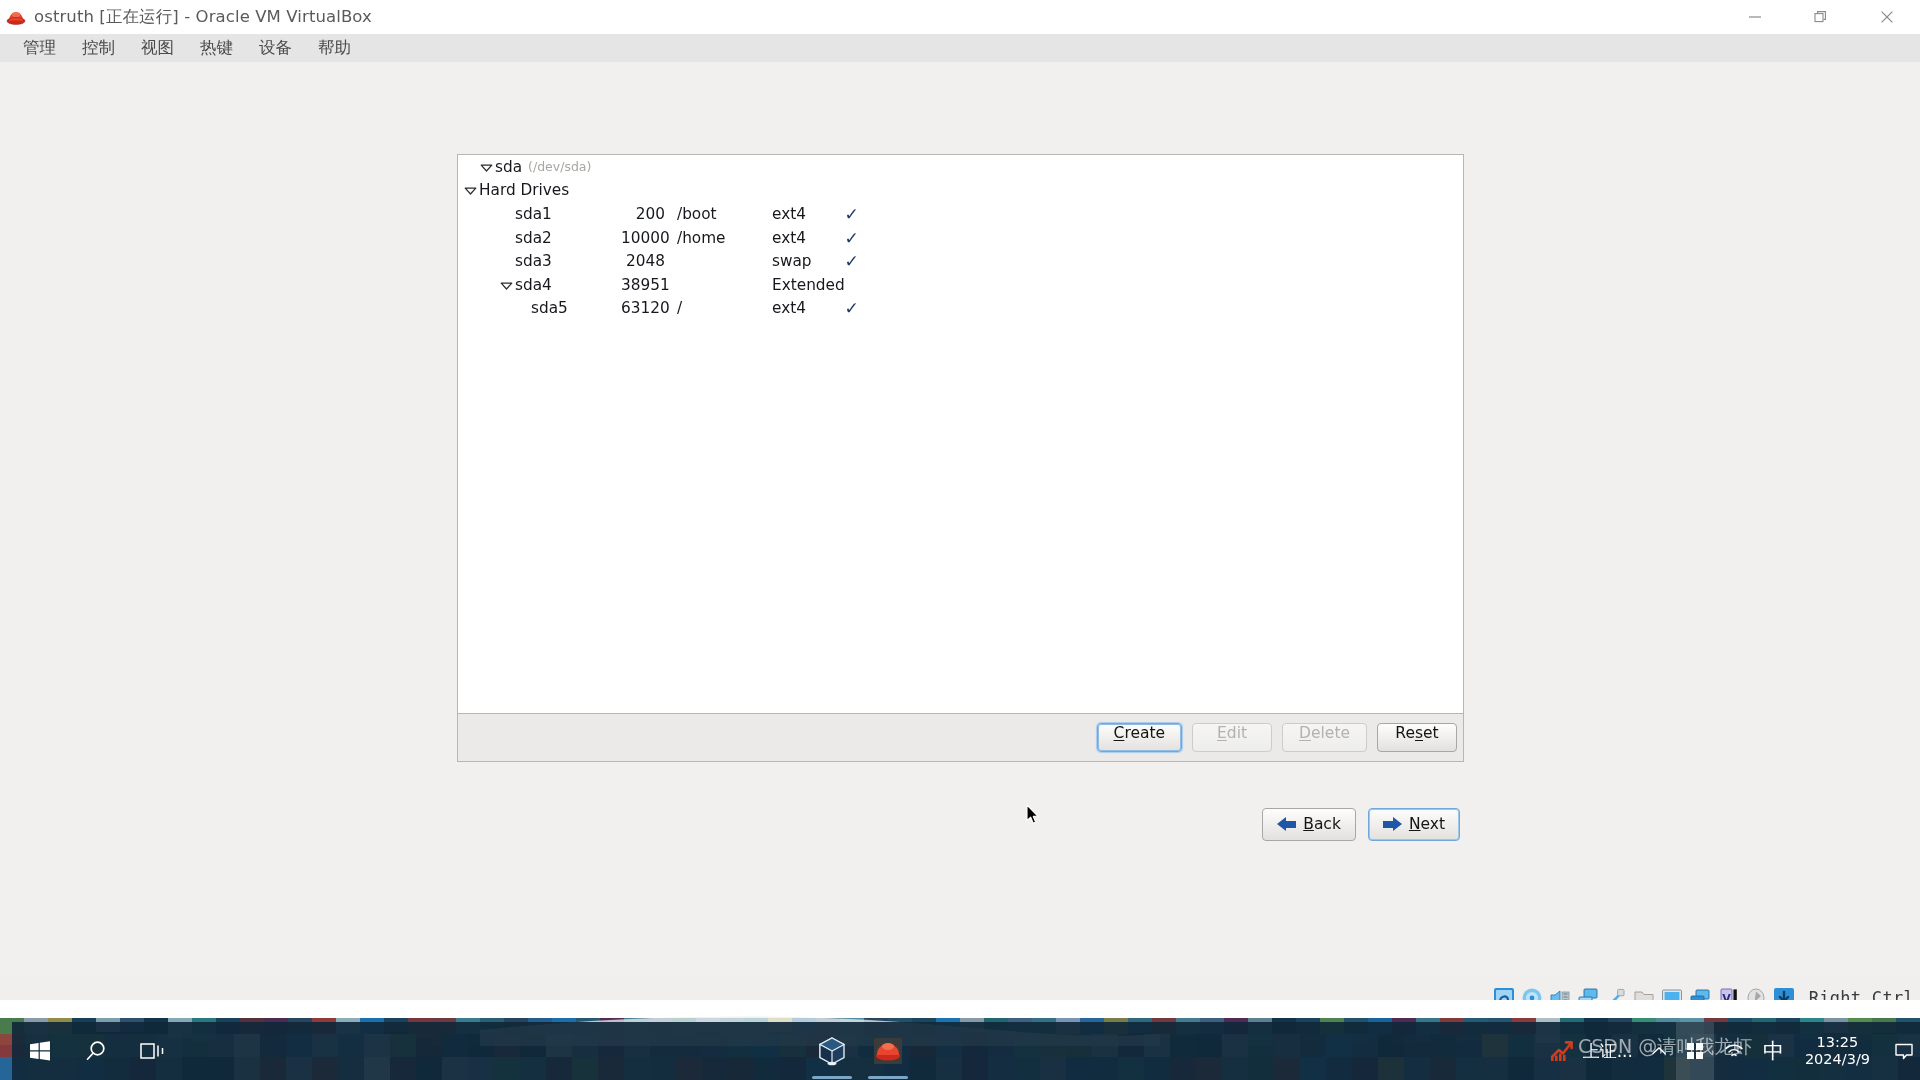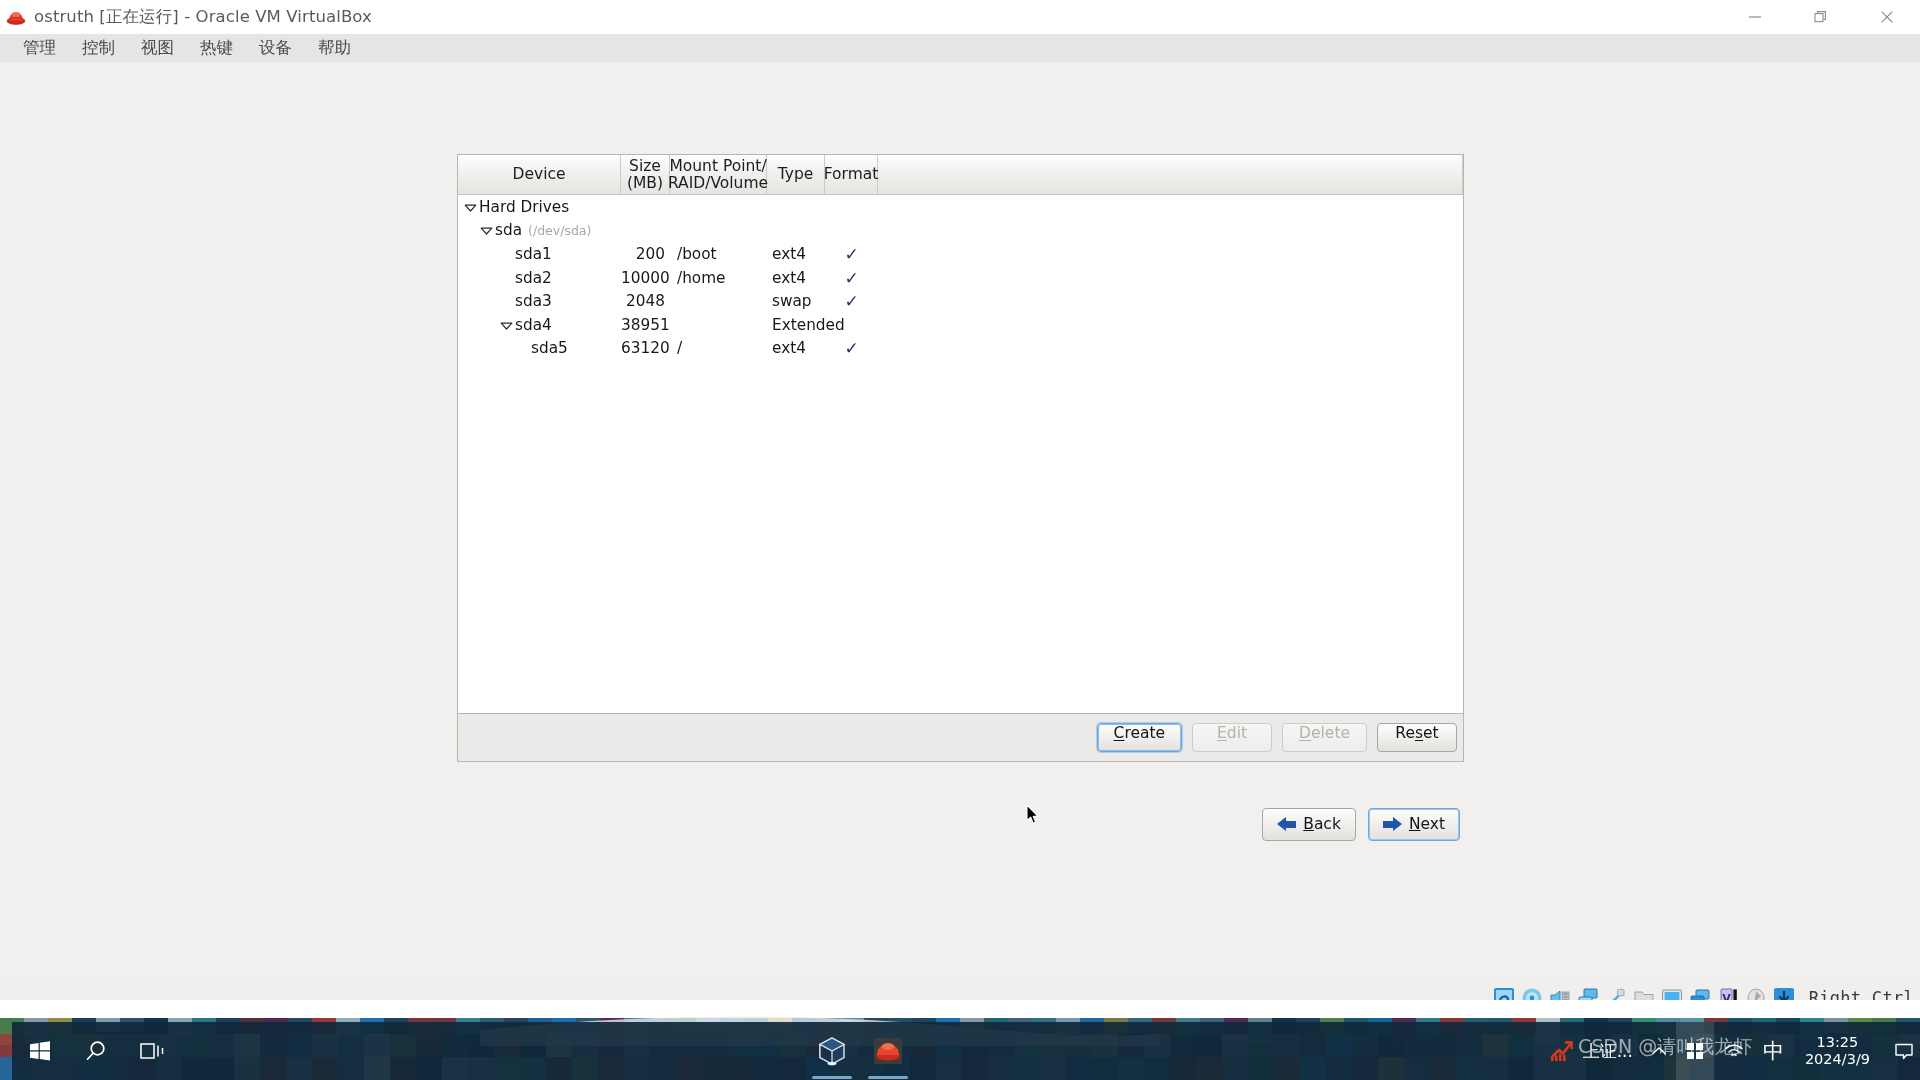--- a/index.html
+++ b/index.html
@@ -251,58 +251,40 @@
     <div class="vb-menu-item">设备</div>
     <div class="vb-menu-item">帮助</div>
   </div>
 
   <div class="guest">
 
     <div class="anaconda">
 
 
       <div class="table-wrap">
-        <div class="thead">
-          <div class="th th-device">Device</div>
-          <div class="th th-size">
-            <div>
-              <div>Size</div>
-              <div>(MB)</div>
-            </div>
-          </div>
-          <div class="th th-mount">
-            <div>
-              <div>Mount Point/</div>
-              <div>RAID/Volume</div>
-            </div>
-          </div>
-          <div class="th th-type">Type</div>
-          <div class="th th-format">Format</div>
-          <div class="th th-rest"></div>
-        </div>
         <div id="tbody">
             <div class="trow">
-              <div class="c-device" style="padding-left: 6px;">
+              <div class="c-device" style="padding-left: 22px;">
                 <span style="display: inline-block; width: 15px; flex: 0 0 auto;"><svg width="13" height="9" viewBox="0 0 13 9">
                     <path d="M1.2 2.2 L11.8 2.2 L6.5 8 Z" fill="none" stroke="#2b2b2b" stroke-width="1.2" stroke-linejoin="round"></path>
                   </svg></span>
-                <span>Hard Drives</span>
+                <span>sda</span>
+                <span class="dev-sub">(/dev/sda)</span>
               </div>
               <div class="c-size"></div>
               <div class="c-mount"></div>
               <div class="c-type"></div>
               <div class="c-format"></div>
             </div>
             <div class="trow">
-              <div class="c-device" style="padding-left: 22px;">
+              <div class="c-device" style="padding-left: 6px;">
                 <span style="display: inline-block; width: 15px; flex: 0 0 auto;"><svg width="13" height="9" viewBox="0 0 13 9">
                     <path d="M1.2 2.2 L11.8 2.2 L6.5 8 Z" fill="none" stroke="#2b2b2b" stroke-width="1.2" stroke-linejoin="round"></path>
                   </svg></span>
-                <span>sda</span>
-                <span class="dev-sub">(/dev/sda)</span>
+                <span>Hard Drives</span>
               </div>
               <div class="c-size"></div>
               <div class="c-mount"></div>
               <div class="c-type"></div>
               <div class="c-format"></div>
             </div>
             <div class="trow">
               <div class="c-device" style="padding-left: 42px;">
                 <span style="display: inline-block; width: 15px; flex: 0 0 auto;"></span>
                 <span>sda1</span>

